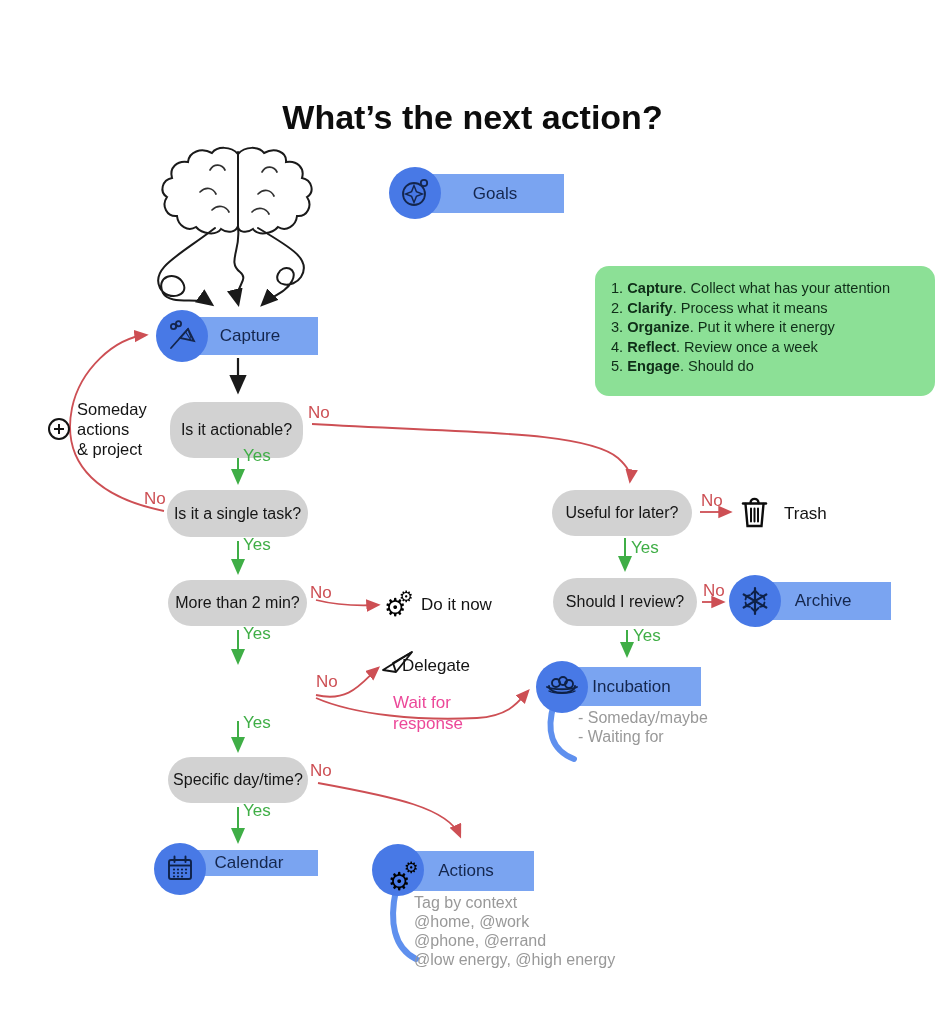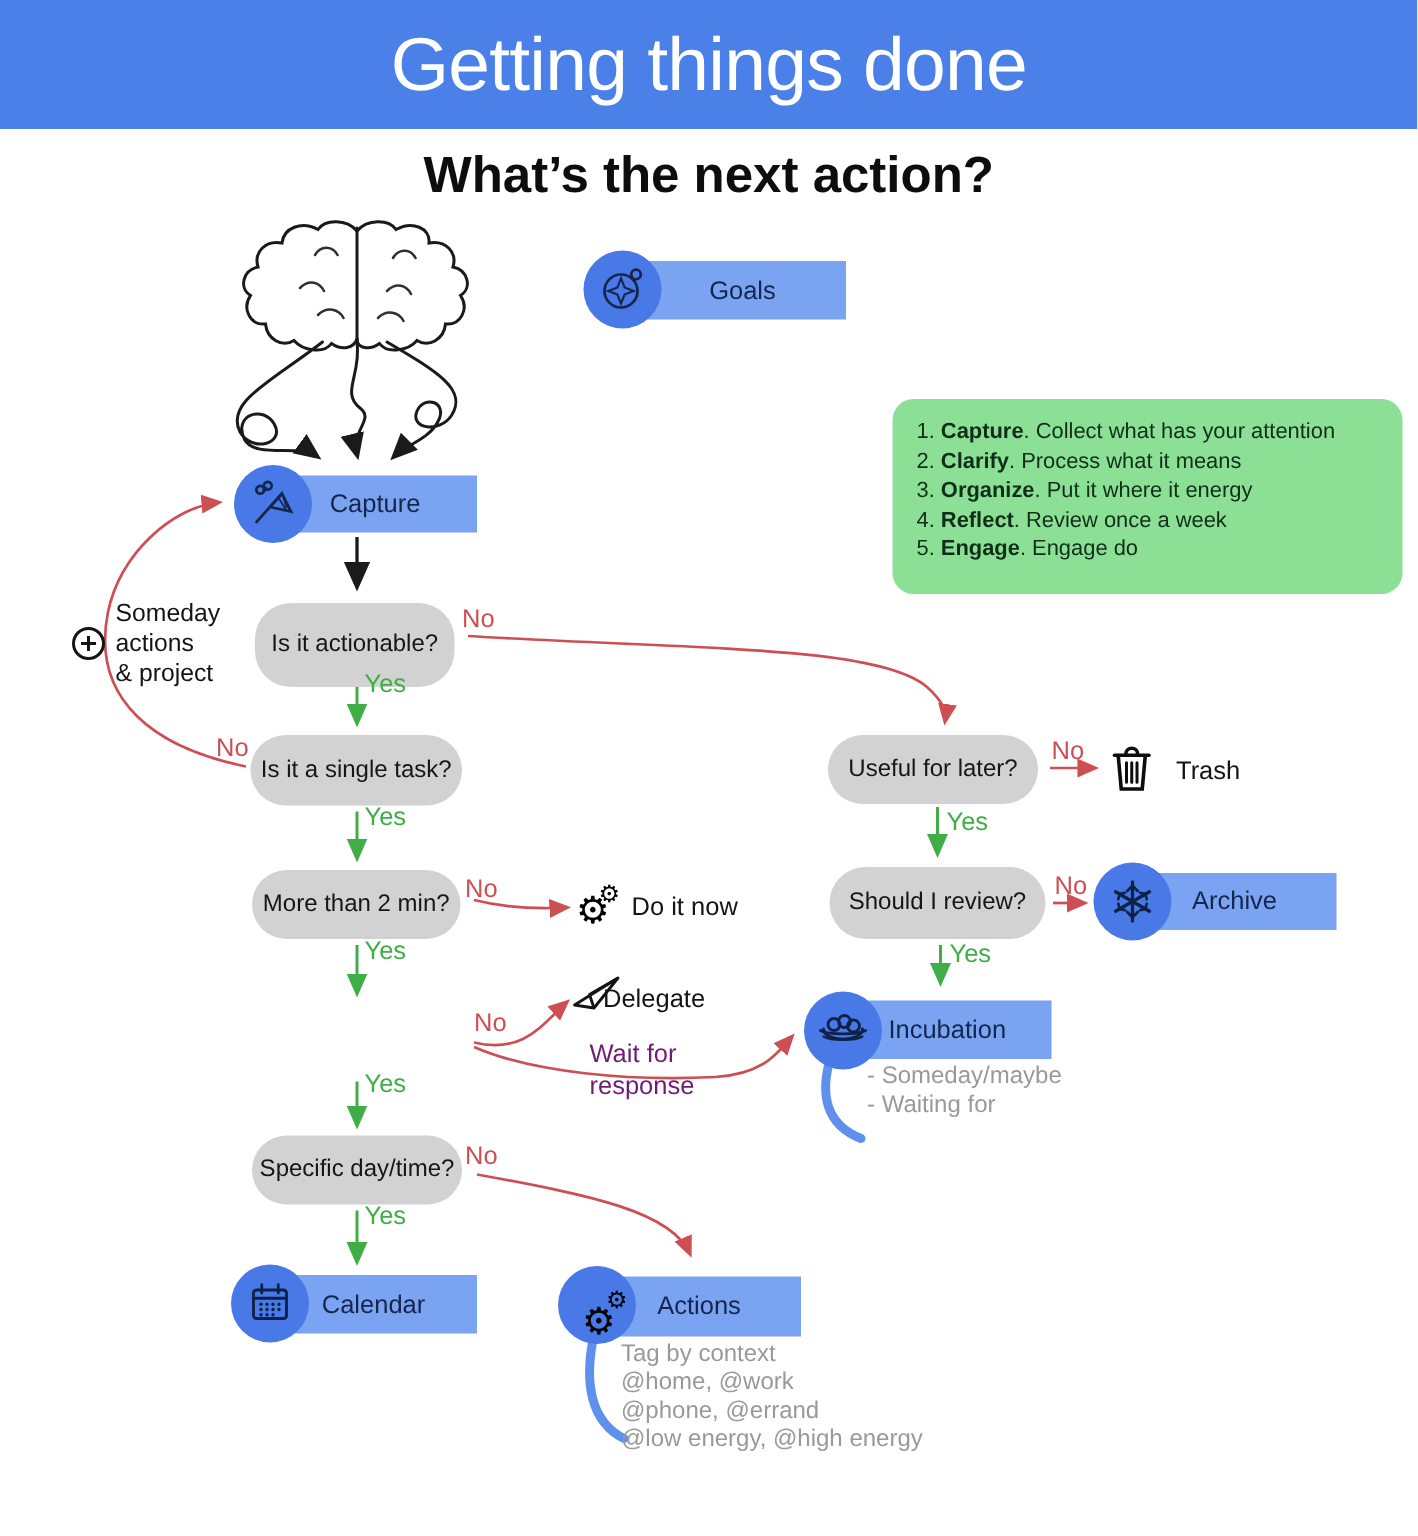--- a/index.html
+++ b/index.html
@@ -19,21 +19,21 @@
 
   .badge-bar{background:#7aa4f1;display:flex;align-items:center;justify-content:center;
              font-size:17px;font-weight:500;color:#14264d;z-index:2;white-space:nowrap;}
   .badge-circle{width:52px;height:52px;border-radius:50%;background:#4879e6;display:flex;
                 align-items:center;justify-content:center;z-index:3;}
 
   .yes{color:#3fae46;font-size:17px;z-index:2;}
   .no{color:#cd4f54;font-size:17px;z-index:2;}
   .outcome{font-size:17px;color:#141414;z-index:2;white-space:nowrap;}
   .note{color:#999999;font-size:16px;line-height:19px;z-index:2;white-space:nowrap;}
-  .multiline{line-height:21px;font-size:17px;color:#701a75;z-index:2;white-space:nowrap;}
+  .multiline{line-height:21px;font-size:17px;color:#ec4899;z-index:2;white-space:nowrap;}
   .create-note{line-height:20px;font-size:16.5px;color:#141414;z-index:2;white-space:nowrap;}
 
   .green-box{left:595px;top:266px;width:340px;height:130px;background:#8ce096;border-radius:14px;
              padding:13px 0 0 16px;box-sizing:border-box;z-index:2;}
   .green-box .row{font-size:14.6px;line-height:19.6px;color:#0f2e18;white-space:nowrap;}
   .green-box b{font-weight:700;}
 
   .gear-big{font-size:25px;color:#000;line-height:1;z-index:2;}
   .gear-small{font-size:16px;color:#000;line-height:1;z-index:3;}
   .gear-wrap{z-index:2;}
@@ -98,31 +98,28 @@
       <path d="M700,512 L730,512" marker-end="url(#mr)"></path>
       <path d="M702,602 L723,602" marker-end="url(#mr)"></path>
     </g>
 
     <g stroke="#5f90ee" stroke-width="6" fill="none" stroke-linecap="round">
       <path d="M554,704 C546,730 551,750 574,759"></path>
       <path d="M396,890 C389,922 394,948 416,959"></path>
     </g>
   </svg>
 
-  <div class="header abs">
-    <span class="title">Getting things done</span>
-  </div>
   <div class="subtitle abs">What’s the next action?</div>
 
   <div class="green-box abs">
     <div class="row"><span>1. </span><b>Capture</b><span>. Collect what has your attention</span></div>
     <div class="row"><span>2. </span><b>Clarify</b><span>. Process what it means</span></div>
     <div class="row"><span>3. </span><b>Organize</b><span>. Put it where it energy</span></div>
     <div class="row"><span>4. </span><b>Reflect</b><span>. Review once a week</span></div>
-    <div class="row"><span>5. </span><b>Engage</b><span>. Engage do</span></div>
+    <div class="row"><span>5. </span><b>Engage</b><span>. Should do</span></div>
   </div>
 
   <div class="badge-bar abs" style="left:426px;top:174px;width:138px;height:39px;">
     <span>Goals</span>
   </div>
   <div class="badge-circle abs" style="left:389px;top:167px;">
     <svg width="34" height="34" viewBox="0 0 34 34" fill="none" stroke="#14264d" stroke-width="1.8">
       <circle cx="16" cy="18" r="11"></circle>
       <circle cx="26" cy="7" r="3.2"></circle>
       <path d="M16,9.5 L18.4,15.6 L24.5,18 L18.4,20.4 L16,26.5 L13.6,20.4 L7.5,18 L13.6,15.6 Z" stroke-width="1.4"></path>
@@ -238,21 +235,21 @@
       <path d="M-13,-1 C-13,8 13,8 13,-1"></path>
       <path d="M-15,0 C-10,3 10,3 15,0"></path>
       <path d="M-13,4 C-8,7 8,7 13,4" stroke-width="1.4"></path>
     </svg>
   </div>
   <div class="note abs" style="left:578px;top:708px;">
     <div>- Someday/maybe</div>
     <div>- Waiting for</div>
   </div>
 
-  <div class="badge-bar abs" style="left:180px;top:850px;width:138px;height:39px;">
+  <div class="badge-bar abs" style="left:180px;top:850px;width:138px;height:26px;">
     <span>Calendar</span>
   </div>
   <div class="badge-circle abs" style="left:154px;top:843px;">
     <svg width="32" height="32" viewBox="-16 -16 32 32" fill="none" stroke="#0e2148" stroke-width="1.9">
       <rect x="-11" y="-9" width="22" height="19" rx="2"></rect>
       <path d="M-11,-3.5 L11,-3.5"></path>
       <path d="M-5.5,-12.5 L-5.5,-7 M5.5,-12.5 L5.5,-7" stroke-linecap="round"></path>
       <g fill="#0e2148" stroke="none">
         <circle cx="-6" cy="0.5" r="1.1"></circle>
           <circle cx="-2" cy="0.5" r="1.1"></circle>

